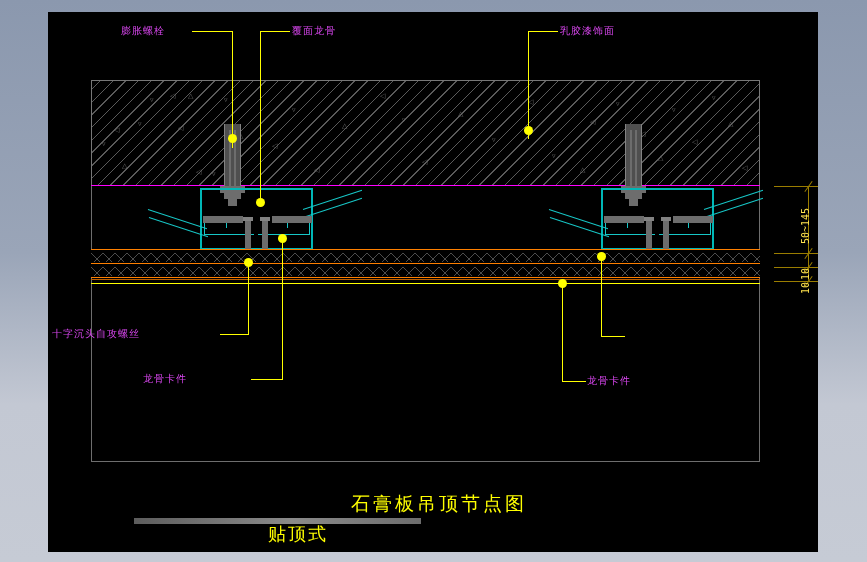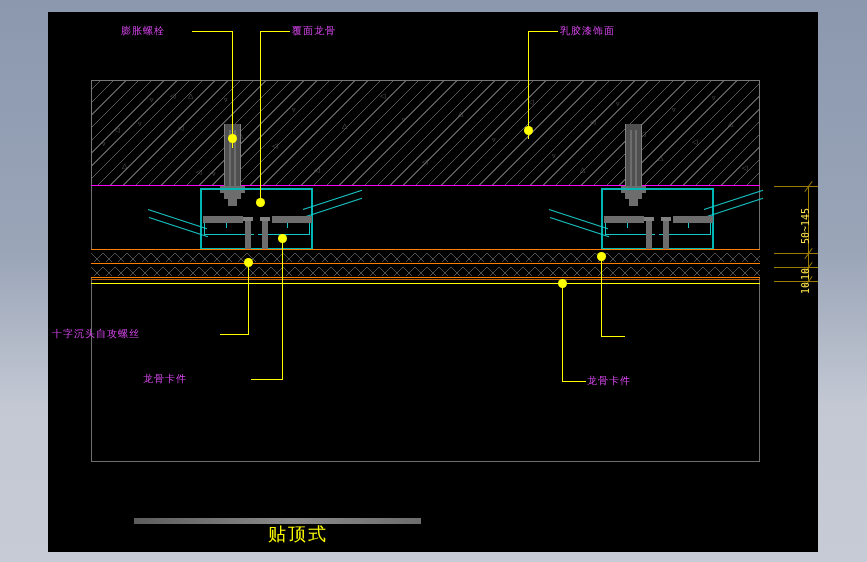--- a/index.html
+++ b/index.html
@@ -268,17 +268,18 @@
 
     <div class="tick" style="left:754px;top:174px;"></div>
     <div class="tick" style="left:754px;top:241px;"></div>
     <div class="tick" style="left:754px;top:255px;"></div>
     <div class="tick" style="left:754px;top:269px;"></div>
 
     <span class="dimtxt" style="left:752px;top:232px;transform:rotate(-90deg);">50~145</span>
     <span class="dimtxt" style="left:752px;top:268px;transform:rotate(-90deg);">10</span>
     <span class="dimtxt" style="left:752px;top:282px;transform:rotate(-90deg);">10</span>
 
+    <span id="ttl" style="left:303px;top:479px;">石膏板吊顶节点图</span>
     <div id="ttlbar" style="left:86px;top:506px;width:287px;"></div>
     <span id="sub" style="left:220px;top:510px;">贴顶式</span>
 
   </div>
 </div>
 
 </body></html>

